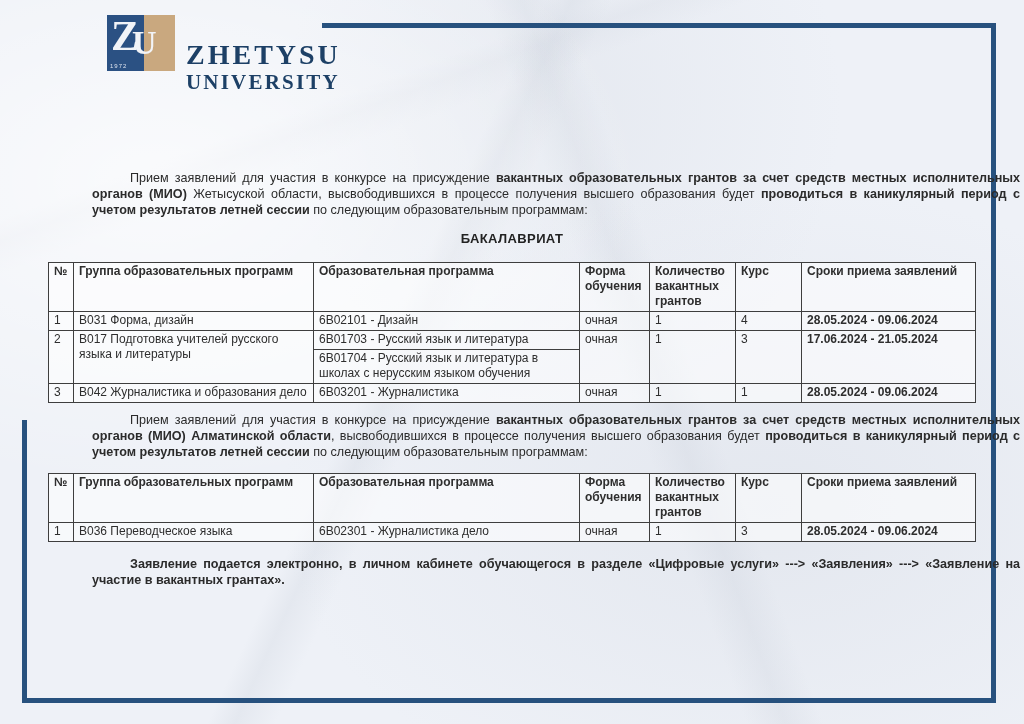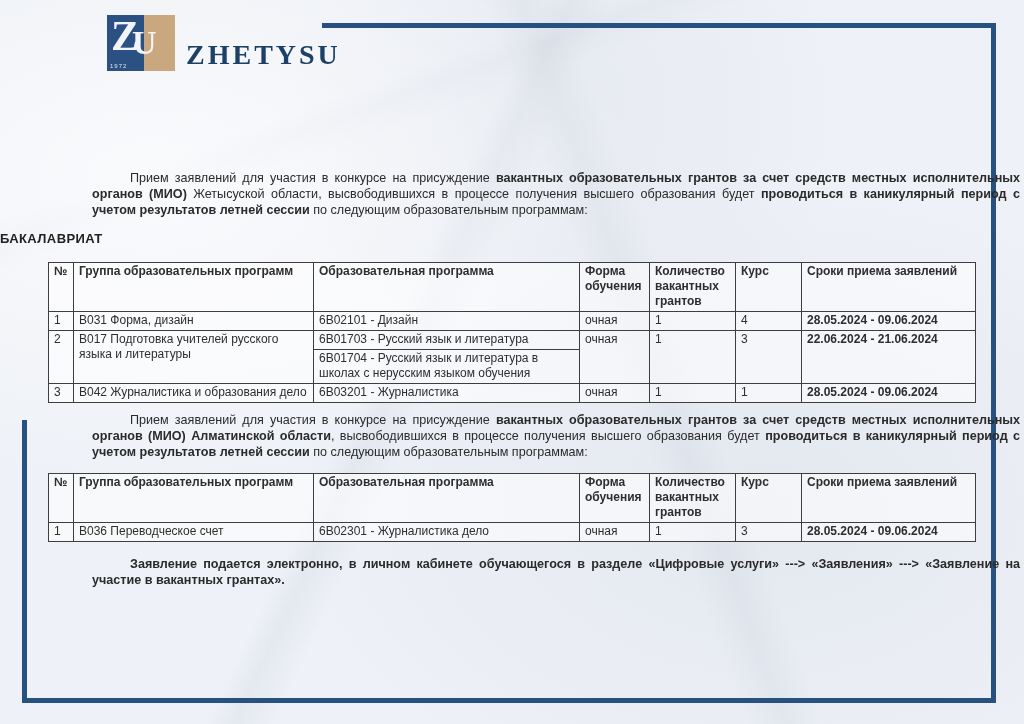--- a/index.html
+++ b/index.html
@@ -41,21 +41,21 @@
   .logo-line2{font-size:21px;font-weight:600;letter-spacing:2.2px;margin-top:3px;}
 
   
   .para{position:absolute;left:48px;width:928px;font-size:12.6px;line-height:16px;
         text-align:justify;text-indent:38px;color:#2b2b2b;margin-left:44px;}
   .p1{top:170px;}
   .p2{top:412px;}
   .p3{top:556px;font-weight:700;}
   .para b{font-weight:700;}
 
-  .heading{position:absolute;left:0;top:231px;width:1024px;
+  .heading{position:absolute;left:0;top:231px;width:1024px;text-align:center;
            font-size:13px;font-weight:700;letter-spacing:0.4px;color:#222;}
 
   
   .grants-table{position:absolute;left:48px;border-collapse:collapse;table-layout:fixed;
                 width:927px;background:rgba(255,255,255,0.55);font-size:12px;}
   .t1{top:262px;}
   .t2{top:473px;}
   .grants-table th,.grants-table td{
     border:1.5px solid #3e3e3e;padding:1px 5px 2px 5px;vertical-align:top;
     text-align:left;line-height:1.25;overflow:hidden;}
@@ -76,20 +76,21 @@
 
   <div class="logo-box">
     <div class="logo-blue"></div>
     <div class="logo-tan"></div>
     <div class="logo-z">Z</div>
     <div class="logo-u">U</div>
     <div class="logo-year">1972</div>
   </div>
   <div class="logo-text">
     <div class="logo-line1">ZHETYSU</div>
+    <div class="logo-line2">UNIVERSITY</div>
   </div>
 
   <div class="para p1"><span>Прием заявлений для участия в конкурсе на присуждение </span><b>вакантных образовательных грантов за счет средств местных исполнительных органов (МИО)</b><span> Жетысуской области, высвободившихся в процессе получения высшего образования будет </span><b>проводиться в каникулярный период с учетом результатов летней сессии</b><span> по следующим образовательным программам:</span></div>
 
   <div class="heading">БАКАЛАВРИАТ</div>
 
   <table class="grants-table t1">
     <colgroup>
       <col style="width:25px">
         <col style="width:240px">
@@ -120,21 +121,21 @@
         <td class="ctr">4</td>
         <td class="dates">28.05.2024 - 09.06.2024</td>
       </tr>
       <tr>
         <td rowspan="2">2</td>
         <td rowspan="2" class="vmid">B017 Подготовка учителей русского языка и литературы</td>
         <td>6B01703 - Русский язык и литература</td>
         <td rowspan="2">очная</td>
         <td rowspan="2" class="ctr">1</td>
         <td rowspan="2" class="ctr">3</td>
-        <td rowspan="2" class="dates">22.06.2024 - 21.06.2024</td>
+        <td rowspan="2" class="dates">17.06.2024 - 21.05.2024</td>
       </tr>
       <tr>
         <td>6B01704 - Русский язык и литература в школах с нерусским языком обучения</td>
       </tr>
       <tr>
         <td>3</td>
         <td>B042 Журналистика и образования дело</td>
         <td class="vmid">6B03201 - Журналистика</td>
         <td>очная</td>
         <td class="ctr">1</td>
@@ -163,21 +164,21 @@
         <th>Образовательная программа</th>
         <th>Форма обучения</th>
         <th>Количество вакантных грантов</th>
         <th>Курс</th>
         <th>Сроки приема заявлений</th>
       </tr>
     </thead>
     <tbody>
       <tr>
         <td>1</td>
-        <td>B036 Переводческое счет</td>
+        <td>B036 Переводческое языка</td>
         <td>6B02301 - Журналистика дело</td>
         <td>очная</td>
         <td class="ctr">1</td>
         <td class="ctr">3</td>
         <td class="dates">28.05.2024 - 09.06.2024</td>
       </tr>
     </tbody>
   </table>
 
   <div class="para p3"><b>Заявление подается электронно, в личном кабинете обучающегося в разделе «Цифровые услуги» ---&gt; «Заявления» ---&gt; «Заявление на участие в вакантных грантах».</b></div>

